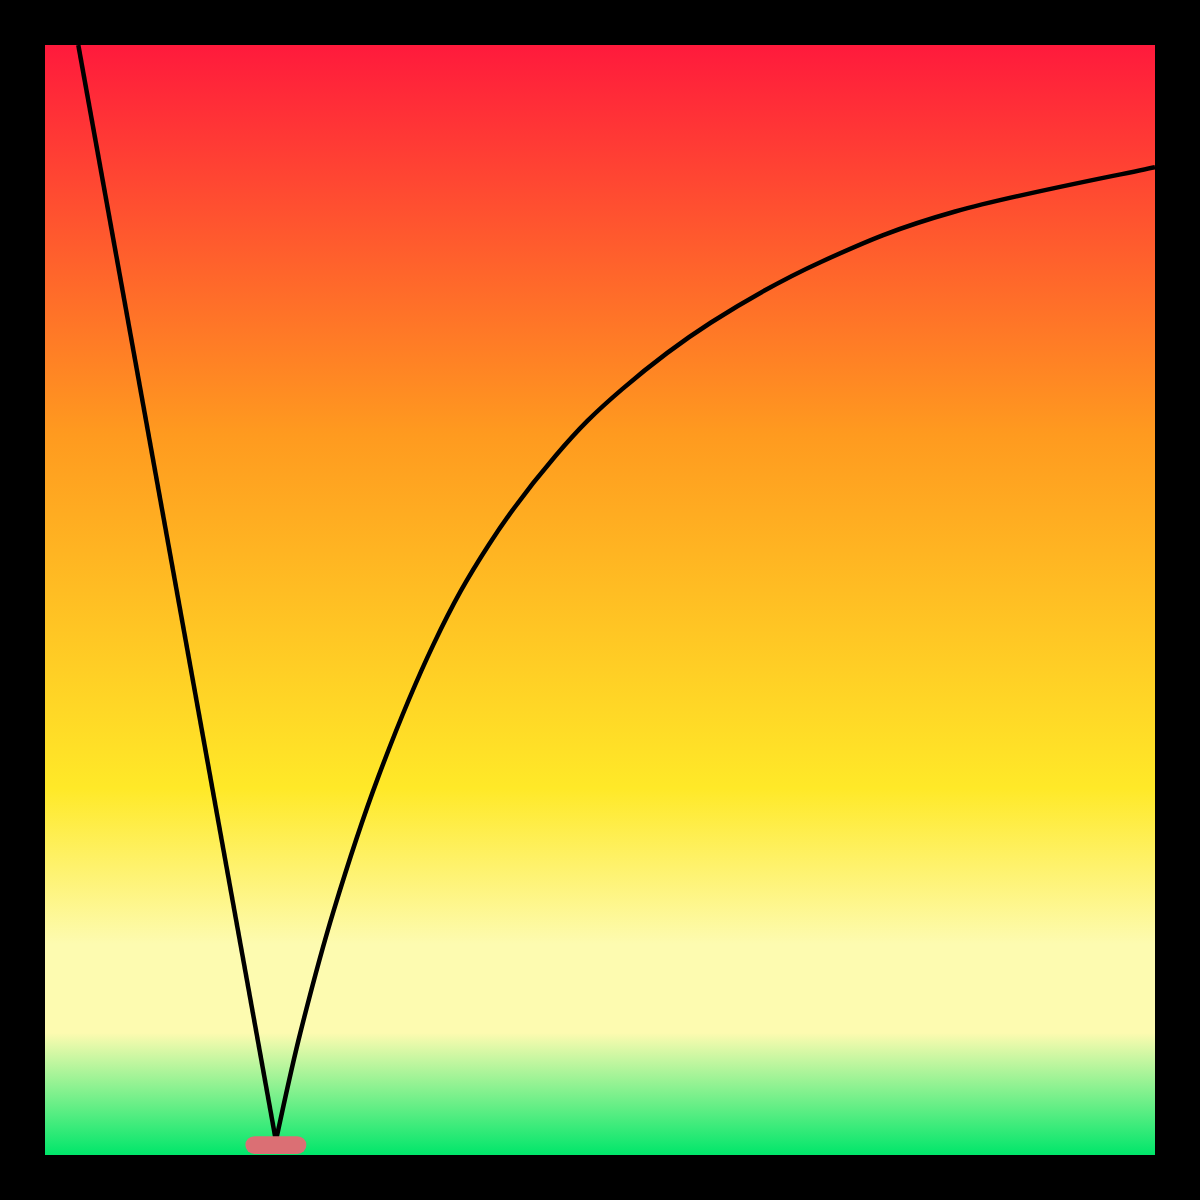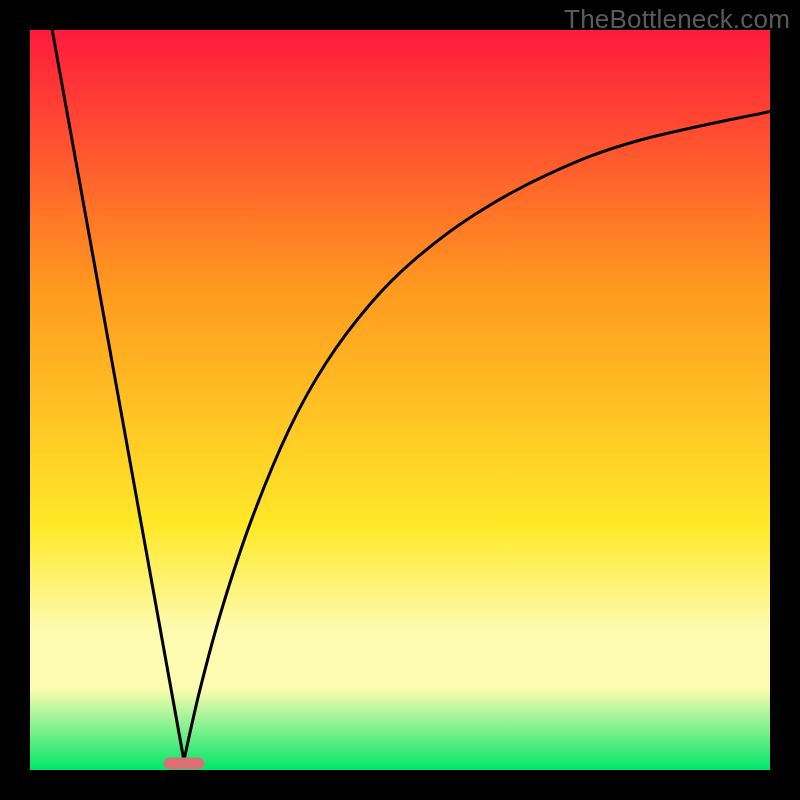--- a/index.html
+++ b/index.html
@@ -37,21 +37,20 @@
   }
   svg {
     display: block;
   }
 </style>
 </head>
 <body>
 
 <div class="frame">
 
-  <div class="watermark">TheBottleneck.com</div>
 
   <div class="plot-area">
     <svg id="chart-svg" width="740" height="740" viewBox="0 0 740 740">
       <defs>
         <linearGradient id="bg-grad" x1="0" y1="0" x2="0" y2="1">
           <stop id="g0" offset="0%" stop-color="#ff1a3c"></stop>
           <stop id="g1" offset="35%" stop-color="#ff9a1f"></stop>
           <stop id="g2" offset="67%" stop-color="#ffe928"></stop>
           <stop id="g3" offset="81%" stop-color="#fdfbb0"></stop>
           <stop id="g3b" offset="89%" stop-color="#fdfbb0"></stop>

